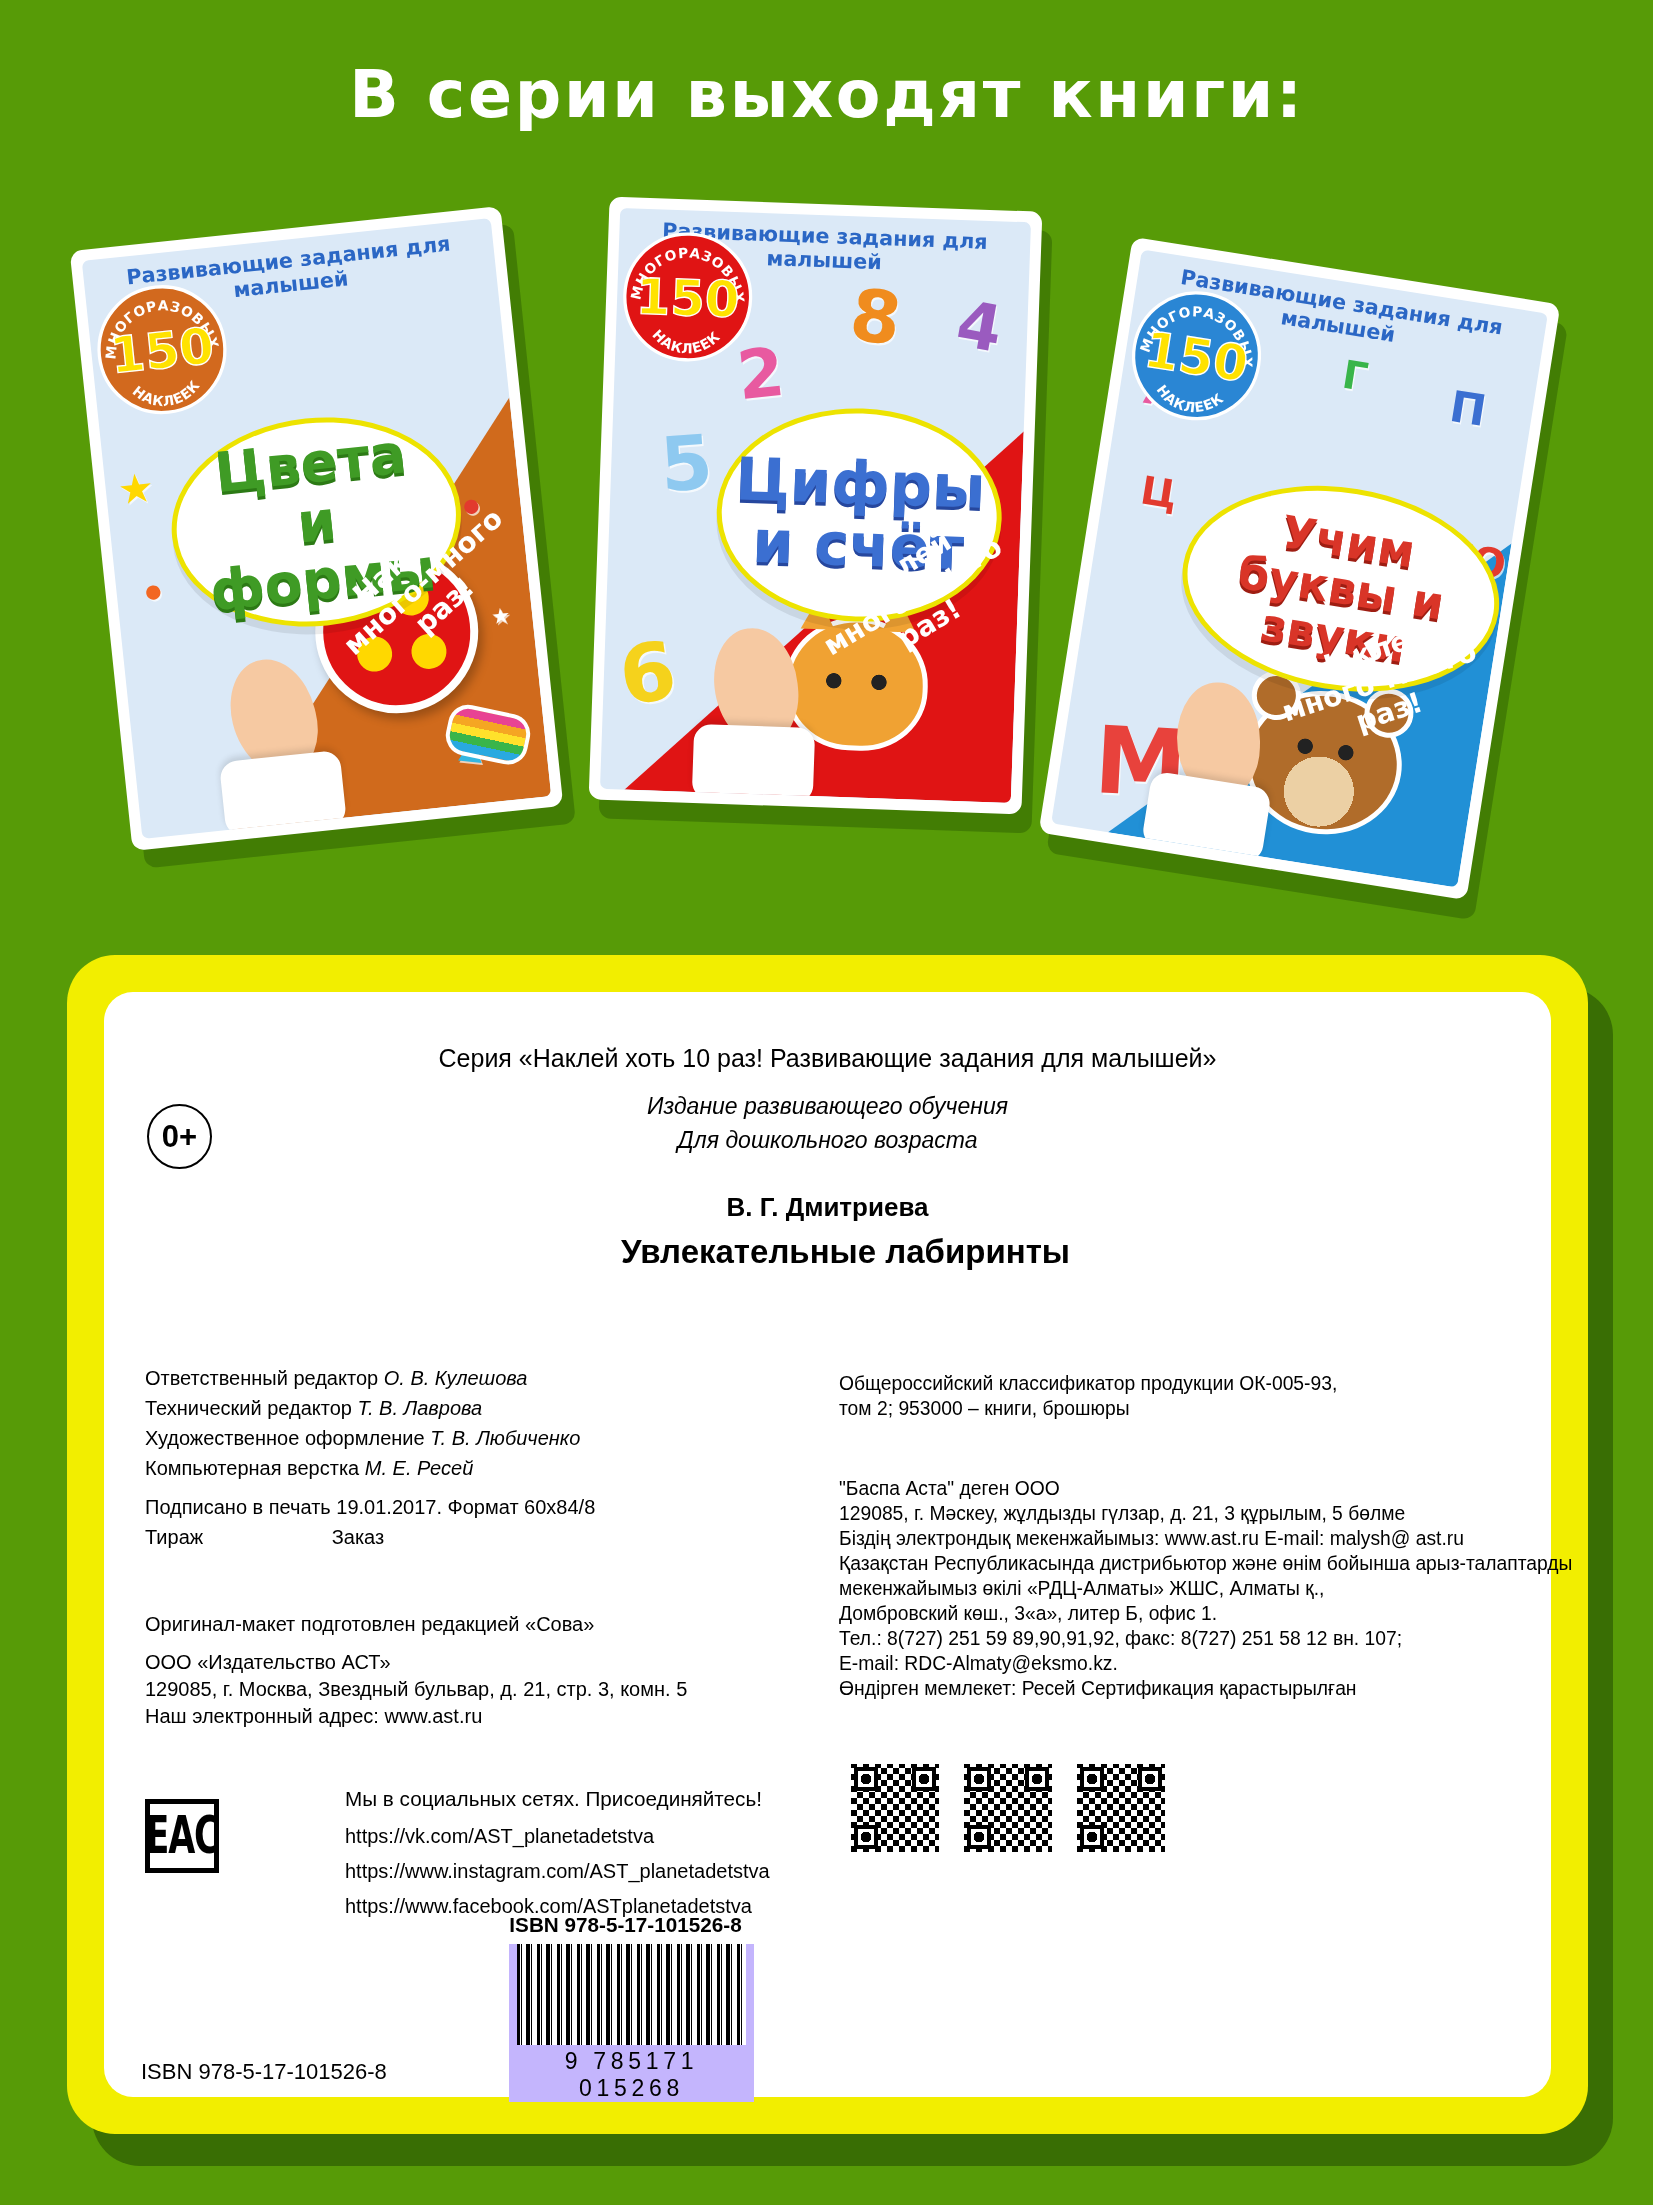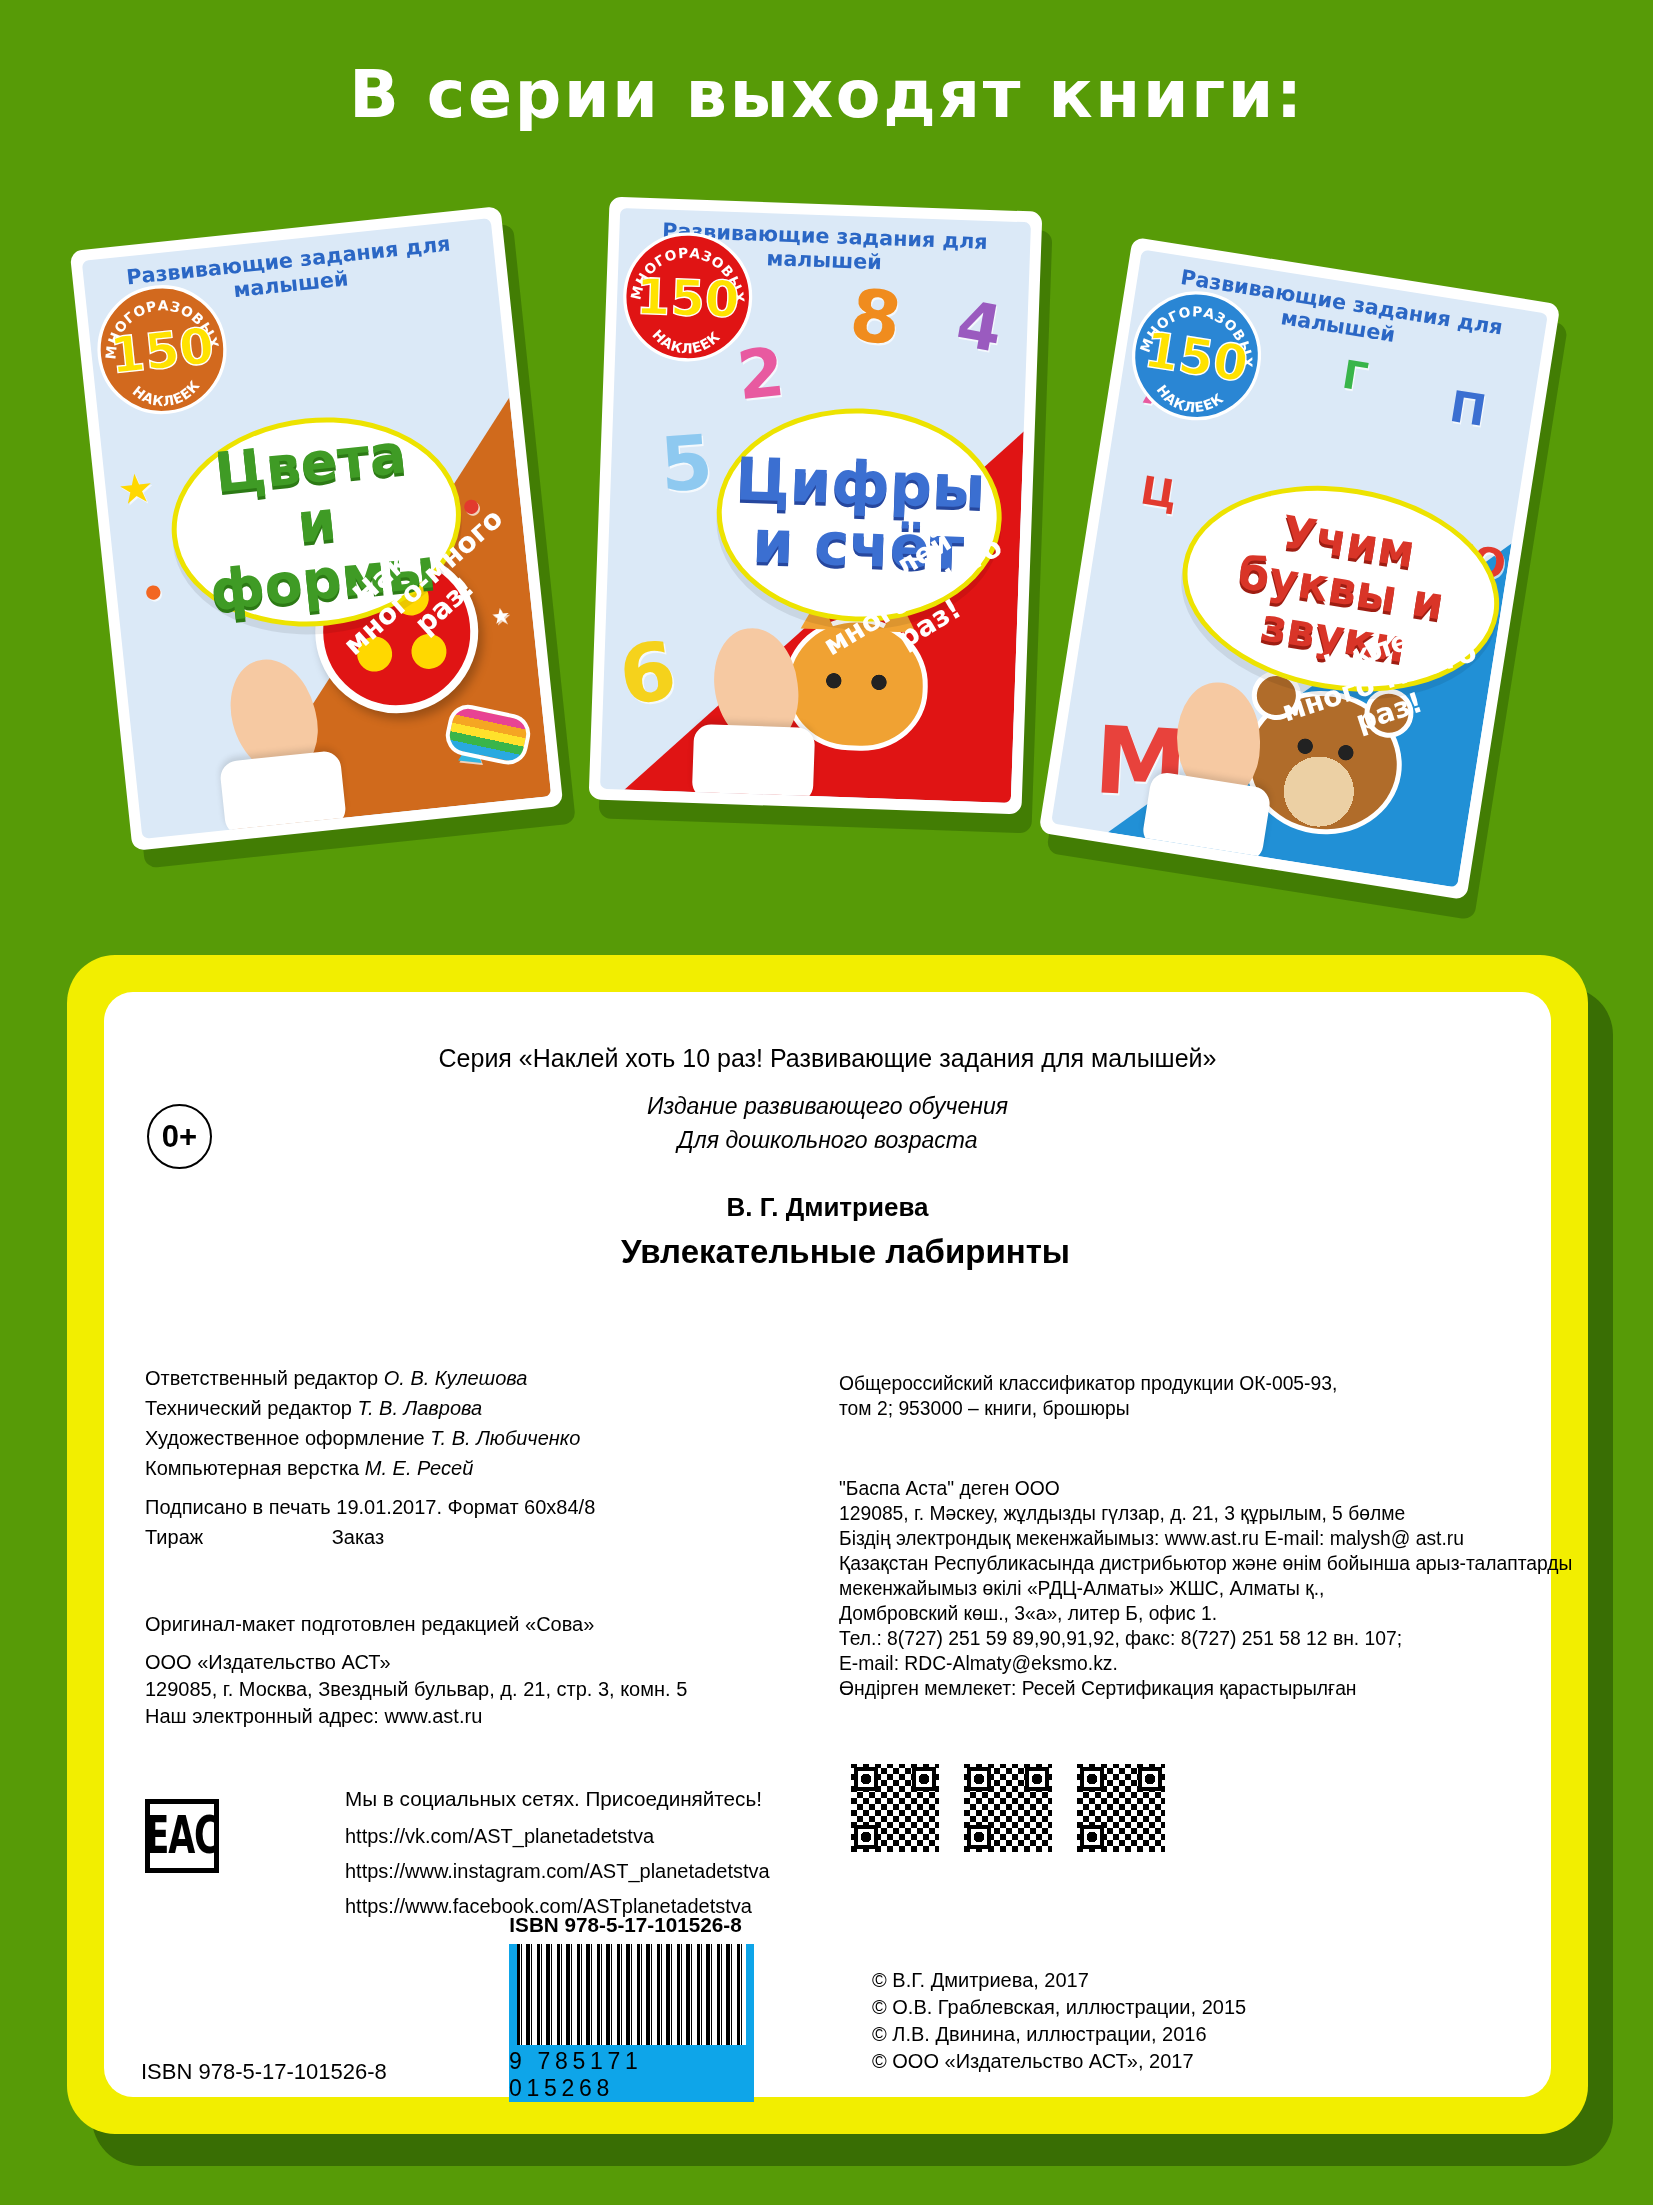--- a/index.html
+++ b/index.html
@@ -177,21 +177,21 @@
     background-blend-mode:difference,normal;
   }
   .qr i{
     position:absolute;width:24px;height:24px;border:4.7px solid #000;box-sizing:border-box;
     background:radial-gradient(circle at 50% 50%,#000 0 5.3px,#fff 5.3px);
   }
   .qr .p1{left:3.3px;top:3.3px;}
   .qr .p2{right:3.3px;top:3.3px;}
   .qr .p3{left:3.3px;bottom:3.3px;}
   .isbn-top{position:absolute;left:335px;top:921px;width:373px;text-align:center;font-size:20.7px;font-weight:600;}
-  .barcode{position:absolute;left:405px;top:952px;width:245px;background:#0ea5e9;}
+  .barcode{position:absolute;left:405px;top:952px;width:245px;background:#c4b5fd;text-align:center;}
   .bars{
     height:101px;margin:0 8px;
     background:repeating-linear-gradient(90deg,#000 0 2.7px,#fff 2.7px 4px,#000 4px 5.3px,#fff 5.3px 9.3px,#000 9.3px 12.7px,#fff 12.7px 14px,#000 14px 15.3px,#fff 15.3px 20px);
   }
   .barcode-digits{font-size:23px;letter-spacing:4.7px;margin-top:2.7px;}
   .isbn-bottom{position:absolute;left:37px;top:1067px;font-size:22px;}
   .copyright{position:absolute;left:768px;top:975px;font-size:20px;line-height:27px;}
 </style>
 </head>
 <body>
@@ -399,22 +399,16 @@
 
     <div class="isbn-top">ISBN 978-5-17-101526-8</div>
 
     <div class="barcode">
       <div class="bars"></div>
       <div class="barcode-digits">9 785171 015268</div>
     </div>
 
     <div class="isbn-bottom">ISBN 978-5-17-101526-8</div>
 
-    <div class="copyright">
-      <div>© В.Г. Дмитриева, 2017</div>
-      <div>© О.В. Граблевская, иллюстрации, 2015</div>
-      <div>© Л.В. Двинина, иллюстрации, 2016</div>
-      <div>© ООО «Издательство АСТ», 2017</div>
-    </div>
 
   </div>
 </div>
 
 
 </body></html>

